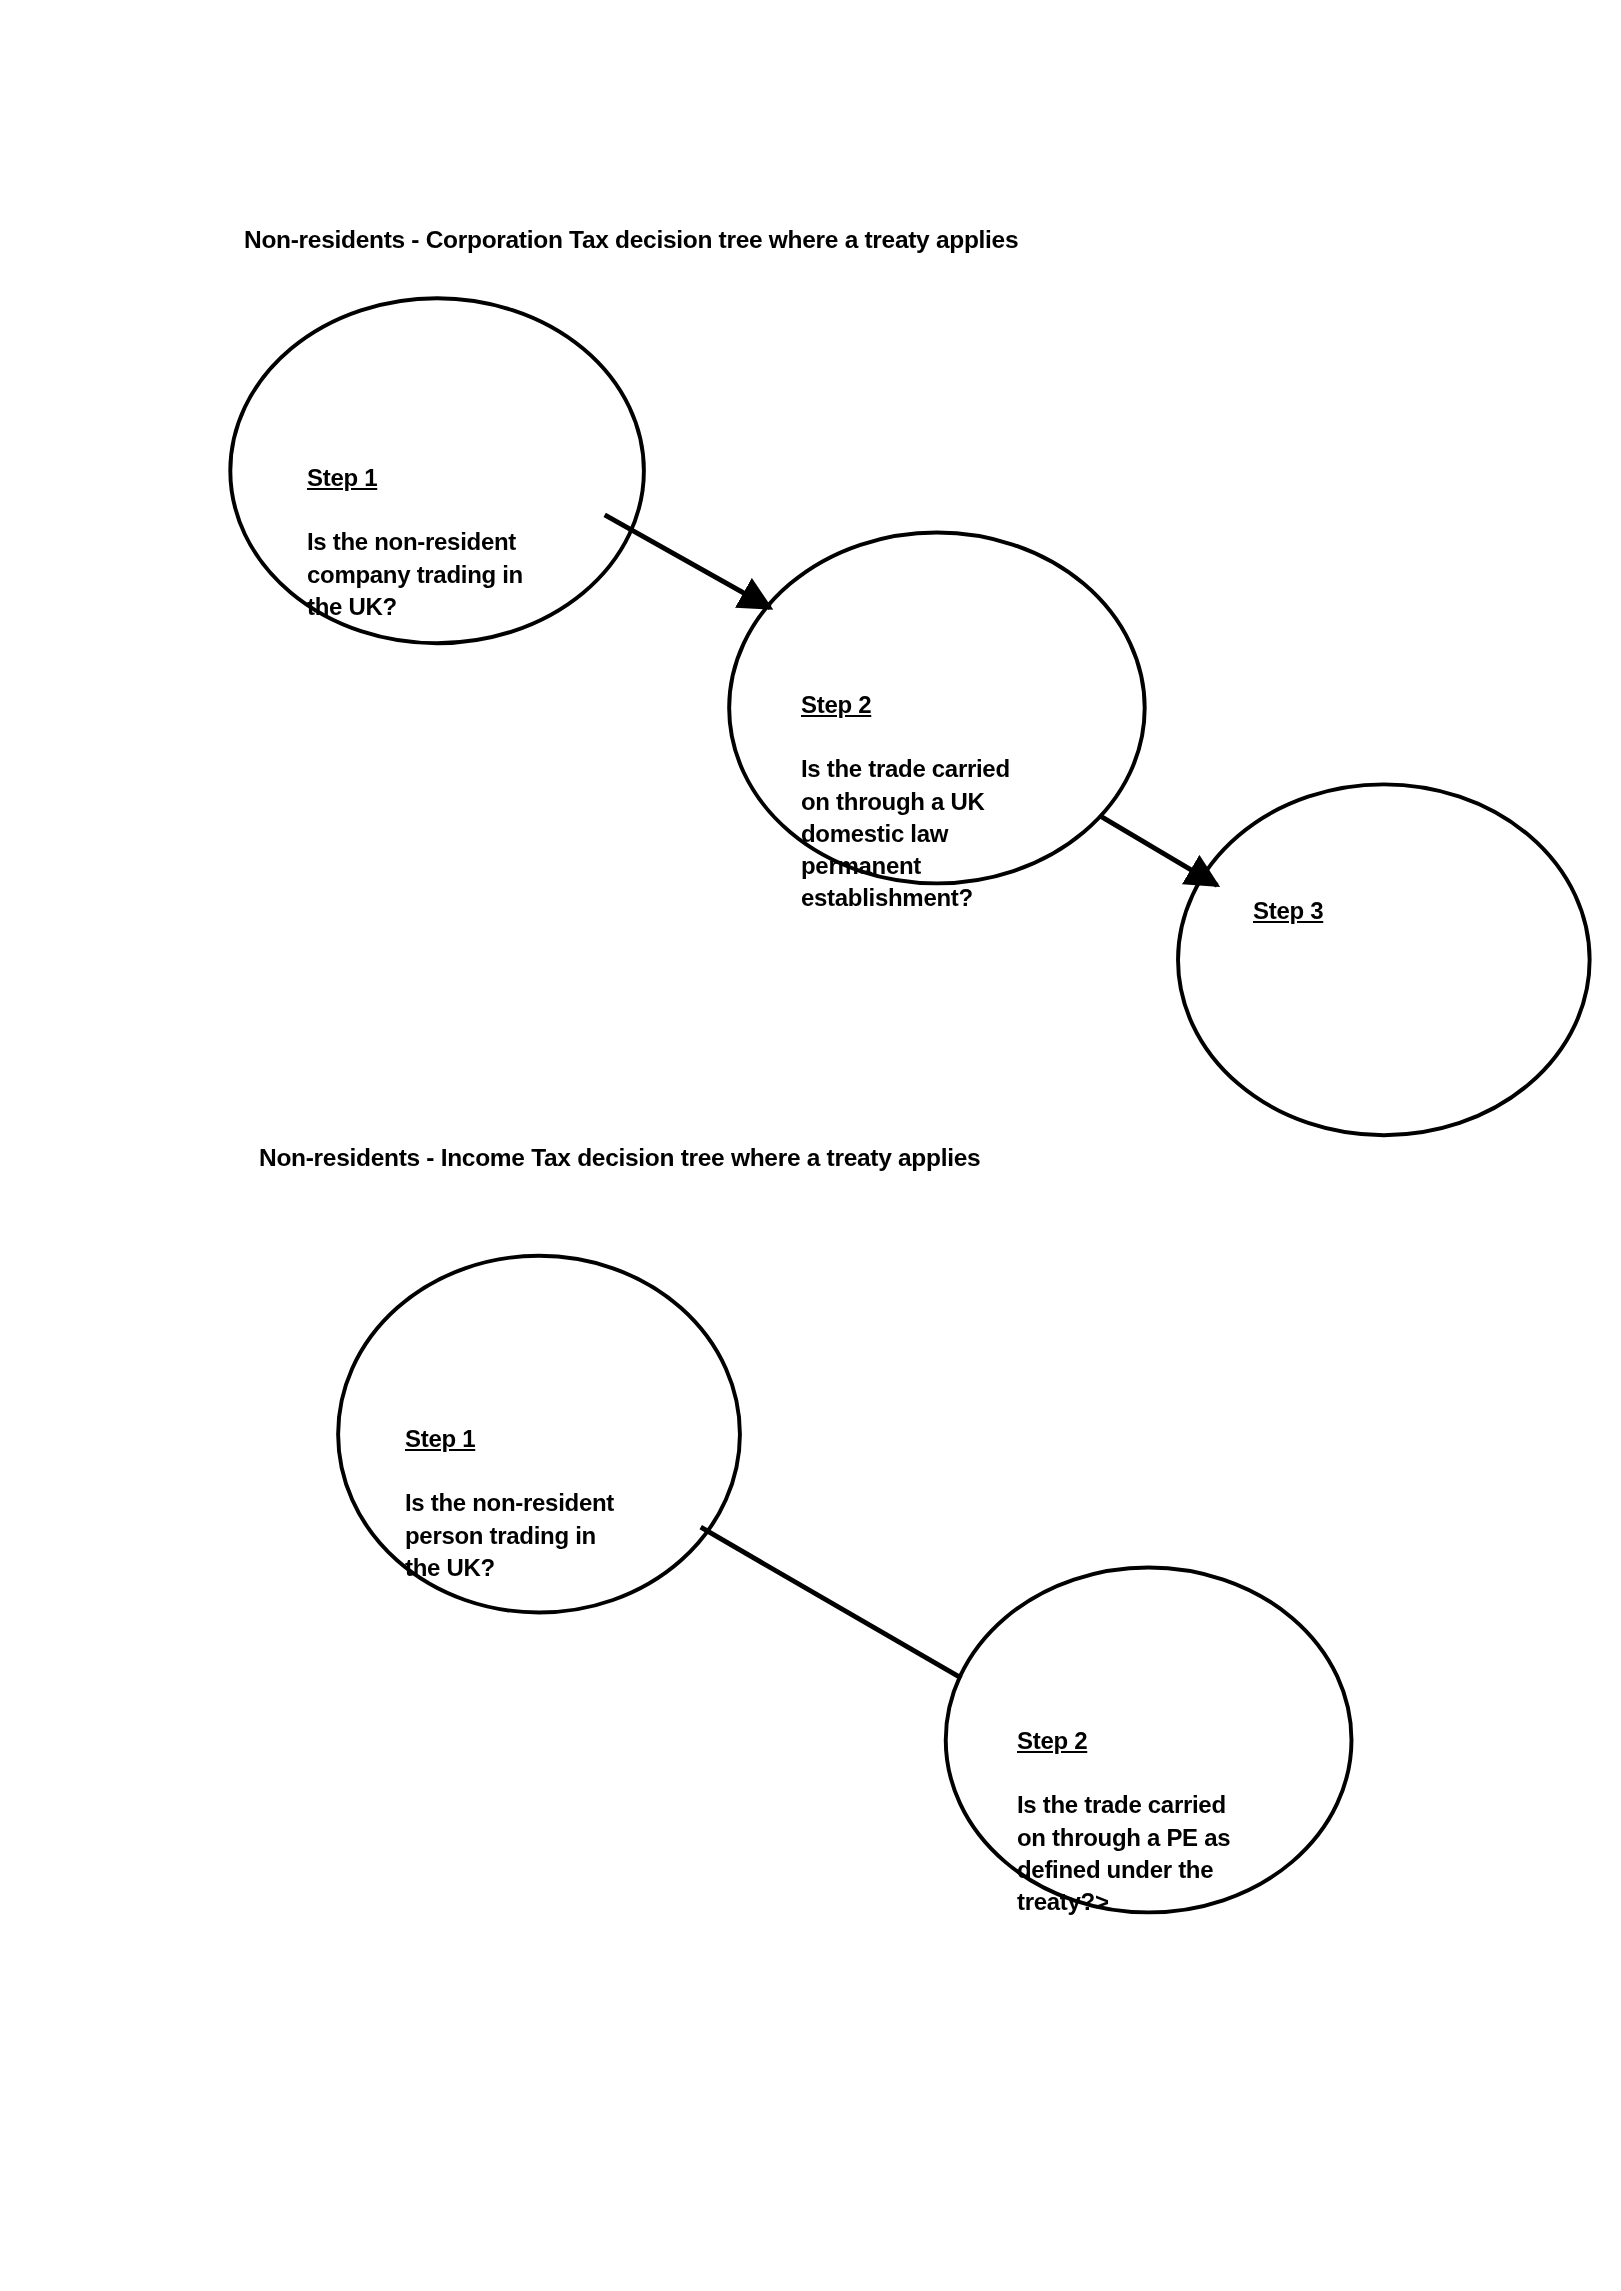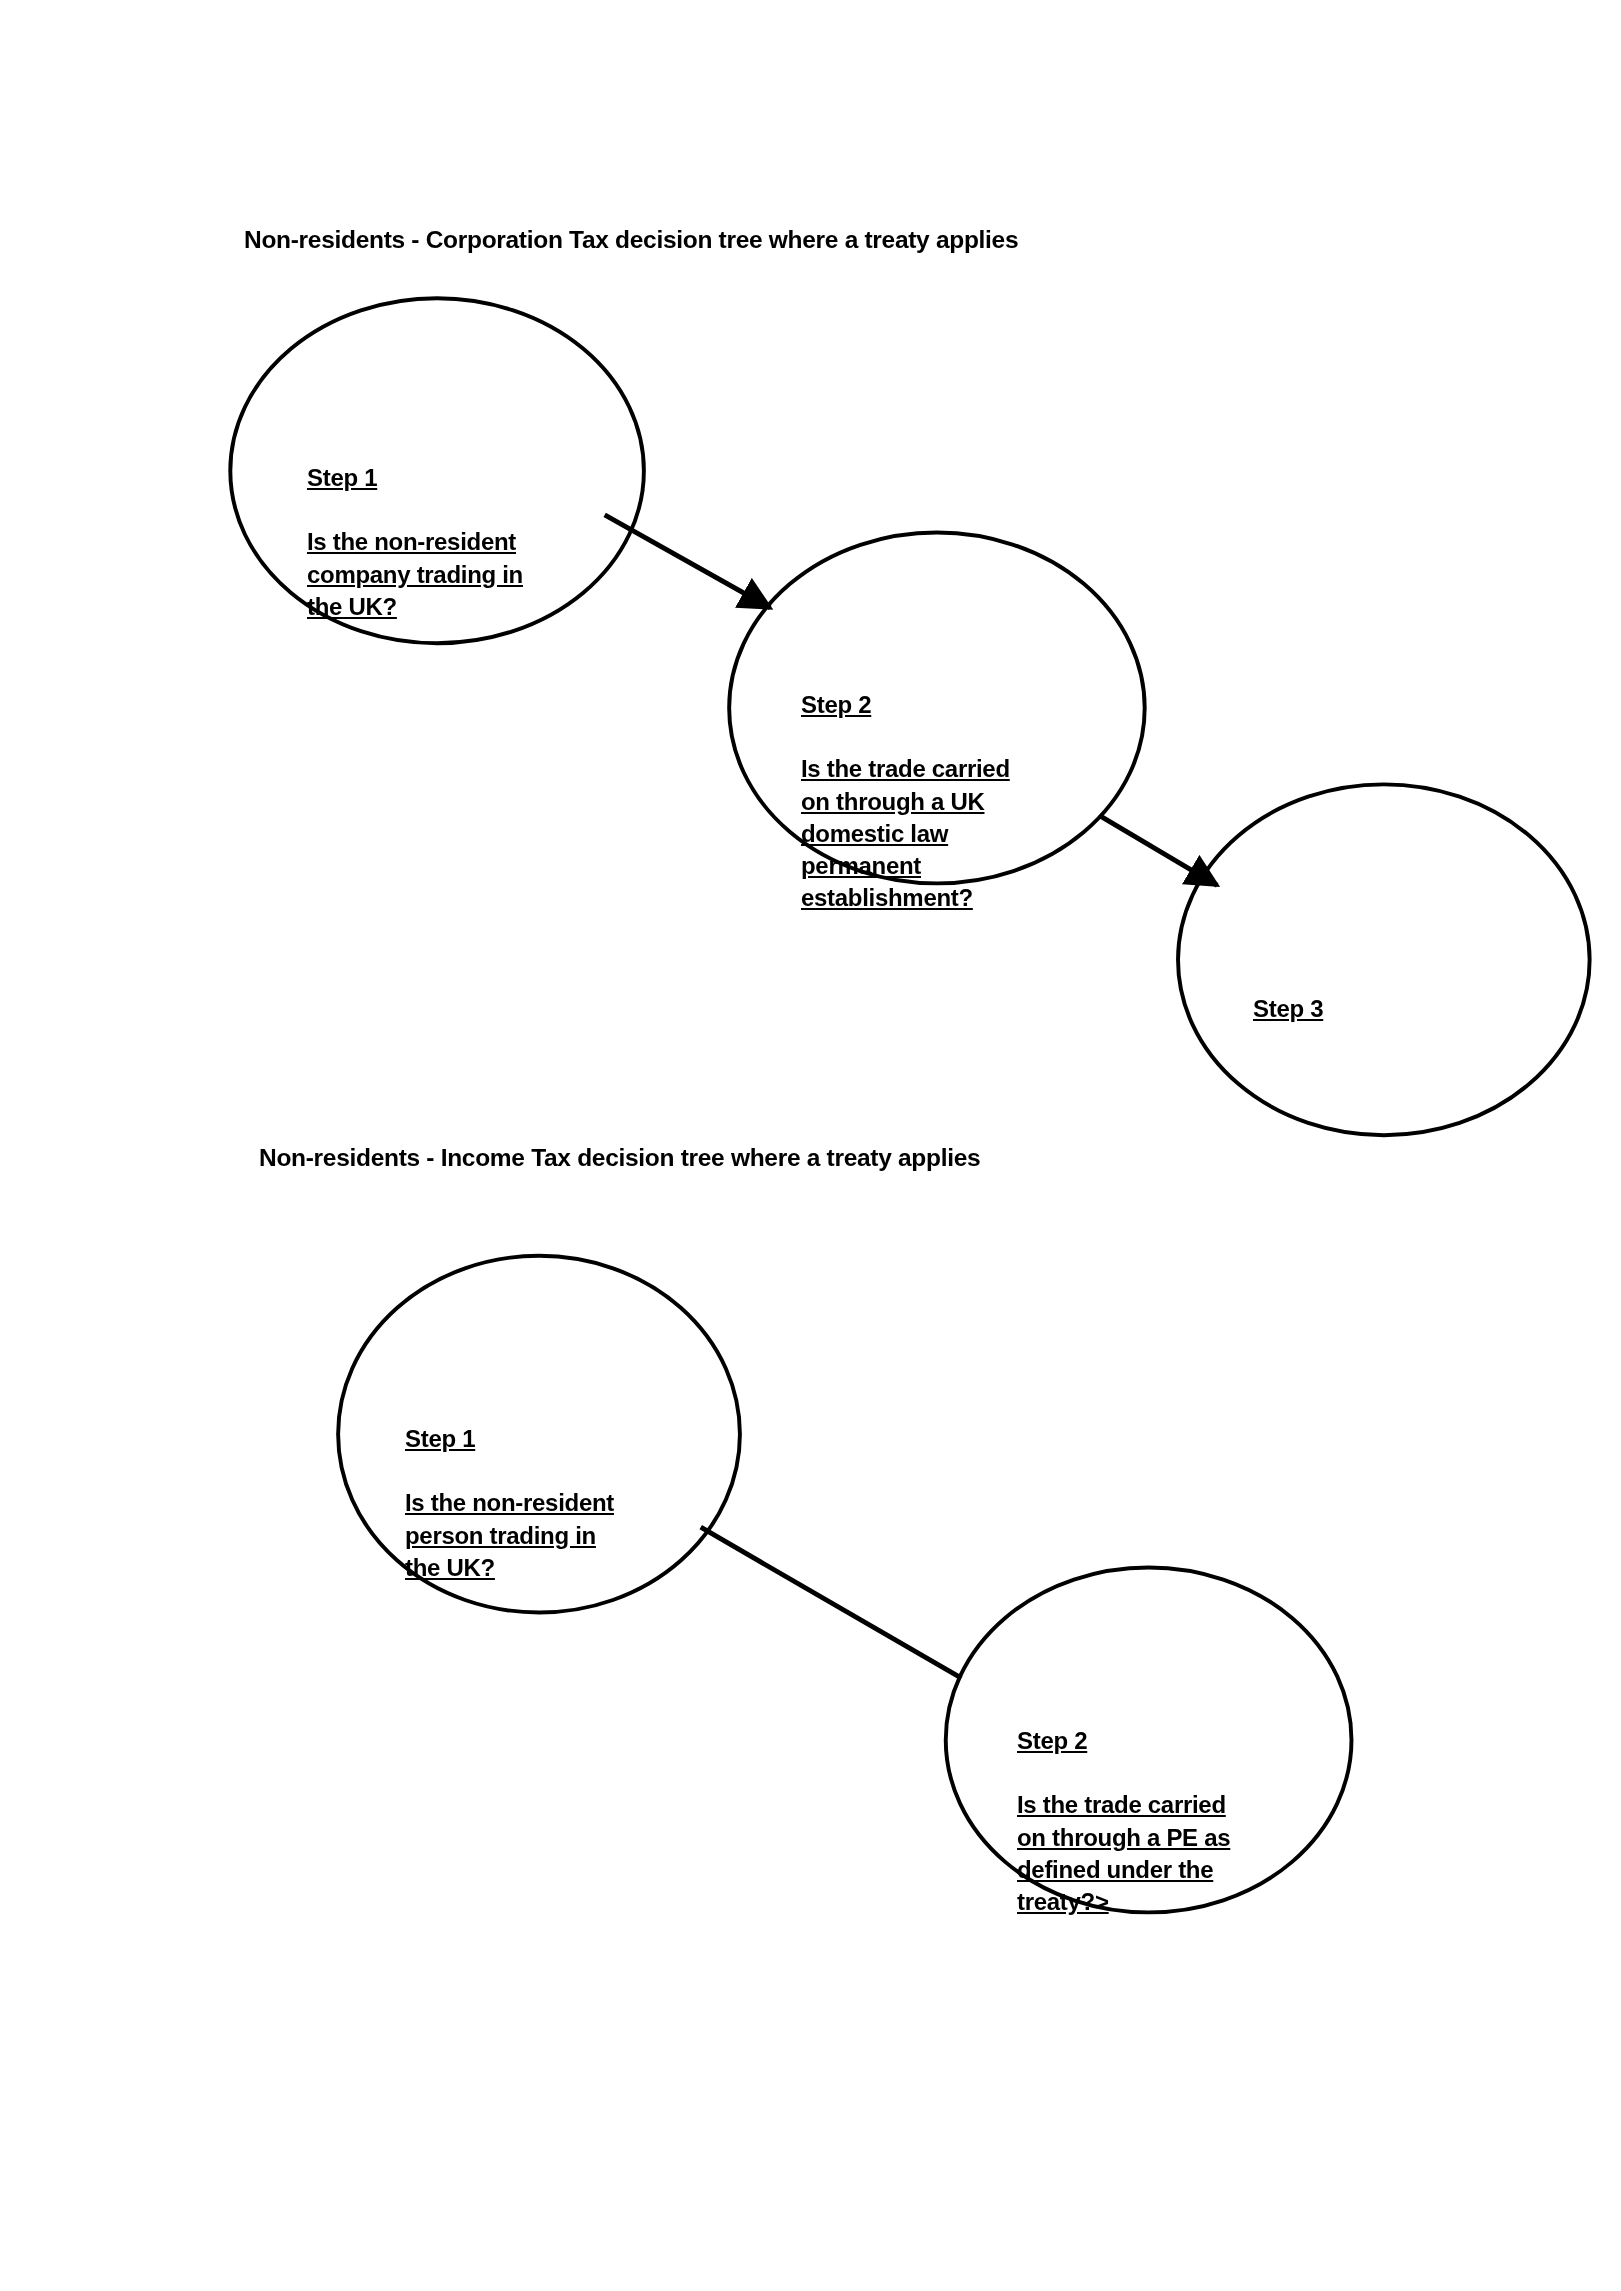--- a/index.html
+++ b/index.html
@@ -49,26 +49,25 @@
   .node-step-label {
     display: block;
     text-decoration: underline;
     text-underline-offset: 2px;
     white-space: nowrap;
     margin-top: 40px;
   }
   .node-body {
     display: block;
     white-space: pre-line;
-    text-decoration: underline;
   }
 
   #node-ct-step1-text { left: 307px; top: 390px; width: 323px; }
   #node-ct-step2-text { left: 801px; top: 617px; width: 314px; }
-  #node-ct-step3-text { left: 1253px; top: 921px; width: 333px; }
+  #node-ct-step3-text { left: 1253px; top: 823px; width: 333px; }
   #node-it-step1-text { left: 405px; top: 1351px; width: 323px; }
   #node-it-step2-text { left: 1017px; top: 1653px; width: 323px; }
 </style>
 </head>
 <body>
 
 <div id="page">
 
   <svg id="diagram-svg" viewBox="0 0 1654 2338" aria-hidden="true">
     <defs>

